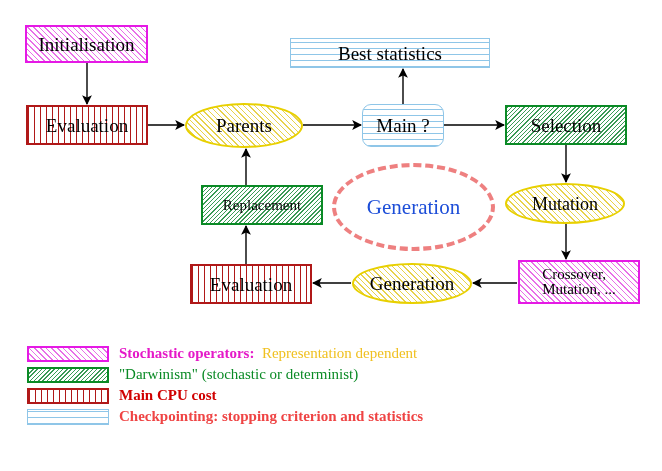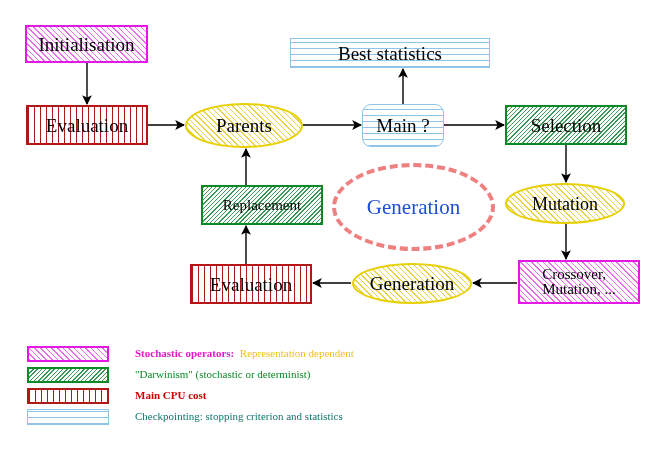--- a/index.html
+++ b/index.html
@@ -43,21 +43,21 @@
       #e8d24a 0px,#e8d24a 1px,rgba(255,255,255,0) 1px,rgba(255,255,255,0) 4px);
     border:2px solid #e8d000;
     border-radius:50%;
   }
   .rounded{border-radius:9px;}
 
   
   #legend{position:absolute;left:0;top:340px;width:662px;height:131px;}
   .leg-row{position:absolute;left:27px;height:21px;}
   .leg-sw{position:absolute;left:0;top:0;width:82px;height:16px;box-sizing:border-box;}
-  .leg-txt{position:absolute;left:108px;top:-2px;white-space:nowrap;font-size:11px;line-height:19px;}
+  .leg-txt{position:absolute;left:92px;top:-2px;white-space:nowrap;font-size:15px;line-height:19px;}
   .seg{display:inline;}
 </style>
 </head>
 <body>
 
 <svg id="canvas" viewBox="0 0 662 471" xmlns="http://www.w3.org/2000/svg">
   <defs>
     <marker id="ah" viewBox="0 0 10 10" refX="9" refY="5" markerWidth="7" markerHeight="7" orient="auto-start-reverse">
       <path d="M 0 0 L 10 5 L 0 10 L 2.4 5 z" fill="#000"></path>
     </marker>
@@ -125,15 +125,15 @@
     <div class="leg-row" style="top: 27px; width: 560px;">
       <div class="leg-sw hatch-green"></div>
       <div class="leg-txt"><span class="seg" style="color: rgb(10, 138, 37); white-space: pre;">"Darwinism" (stochastic or determinist)</span></div>
     </div>
     <div class="leg-row" style="top: 48px; width: 560px;">
       <div class="leg-sw hatch-red"></div>
       <div class="leg-txt"><span class="seg" style="color: rgb(208, 0, 0); font-weight: bold; white-space: pre;">Main CPU cost</span></div>
     </div>
     <div class="leg-row" style="top: 69px; width: 560px;">
       <div class="leg-sw hatch-blue"></div>
-      <div class="leg-txt"><span class="seg" style="color: #0f766e; white-space: pre;">Checkpointing: stopping criterion and statistics</span></div>
+      <div class="leg-txt"><span class="seg" style="color: #ef4444; white-space: pre; font-weight: bold;">Checkpointing: stopping criterion and statistics</span></div>
     </div>
   </div>
 
 </body></html>

